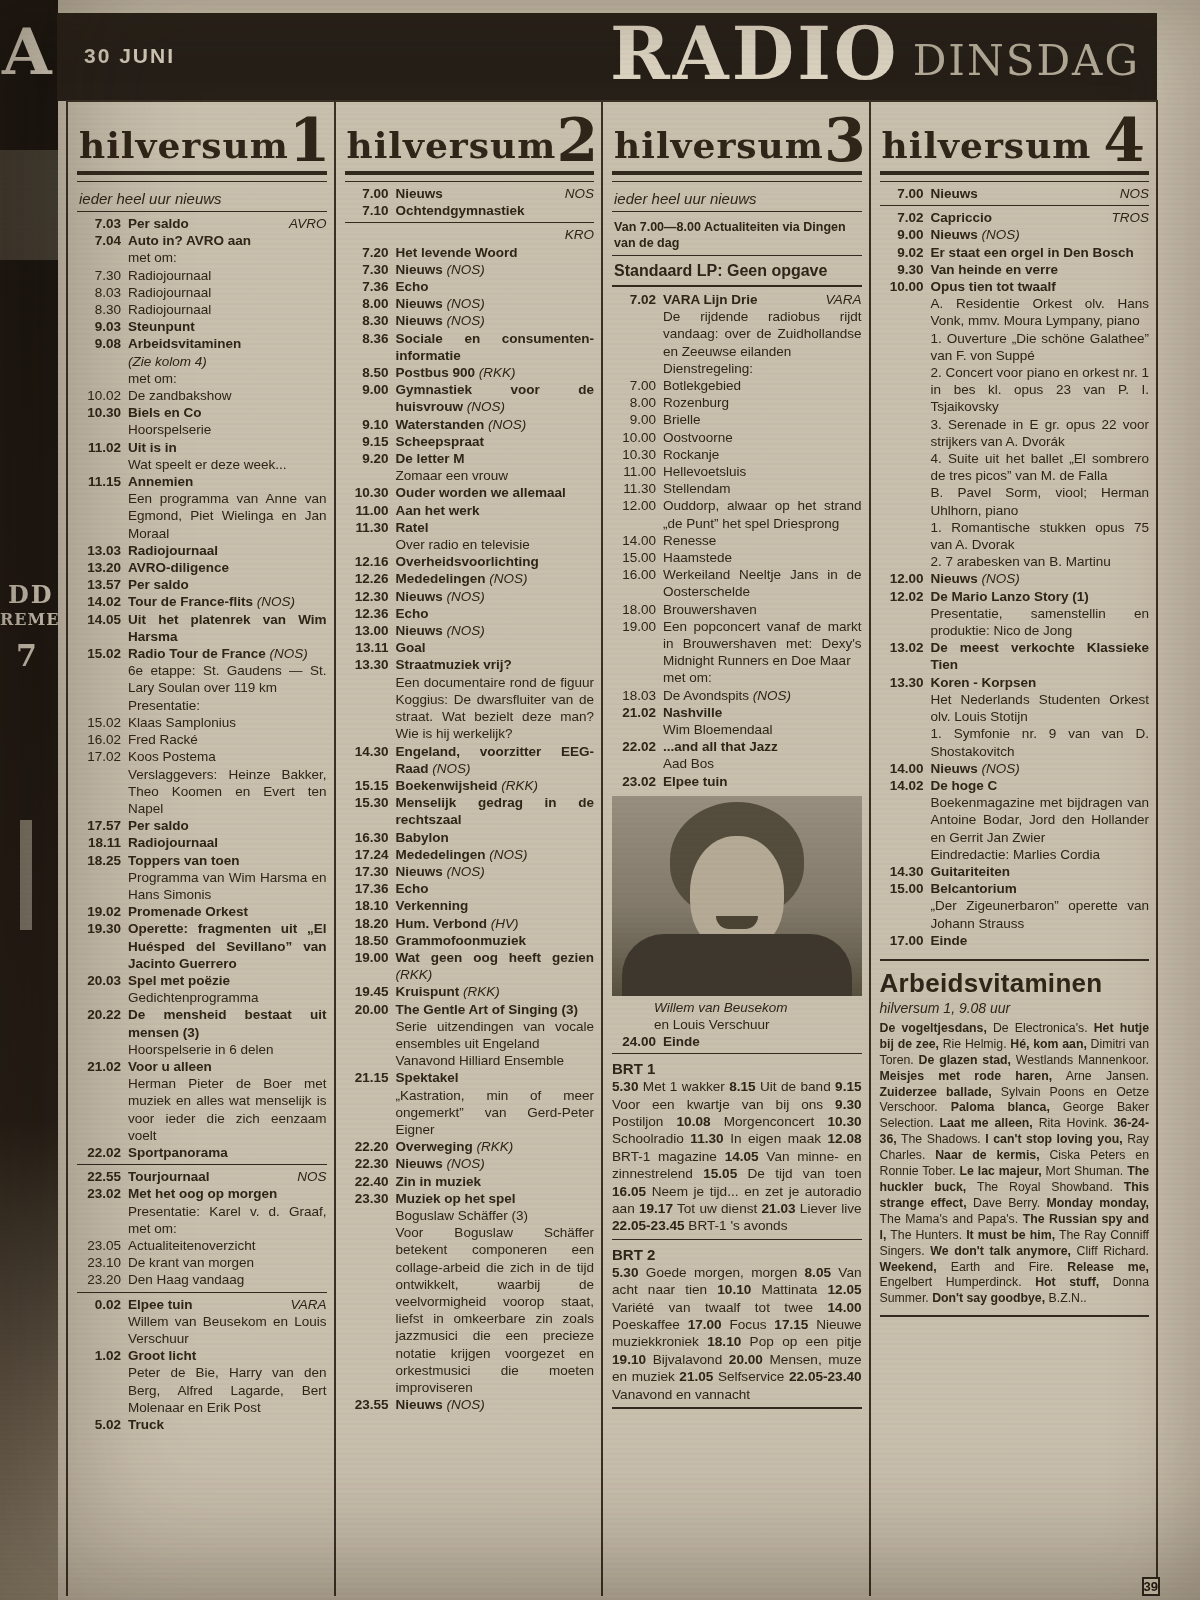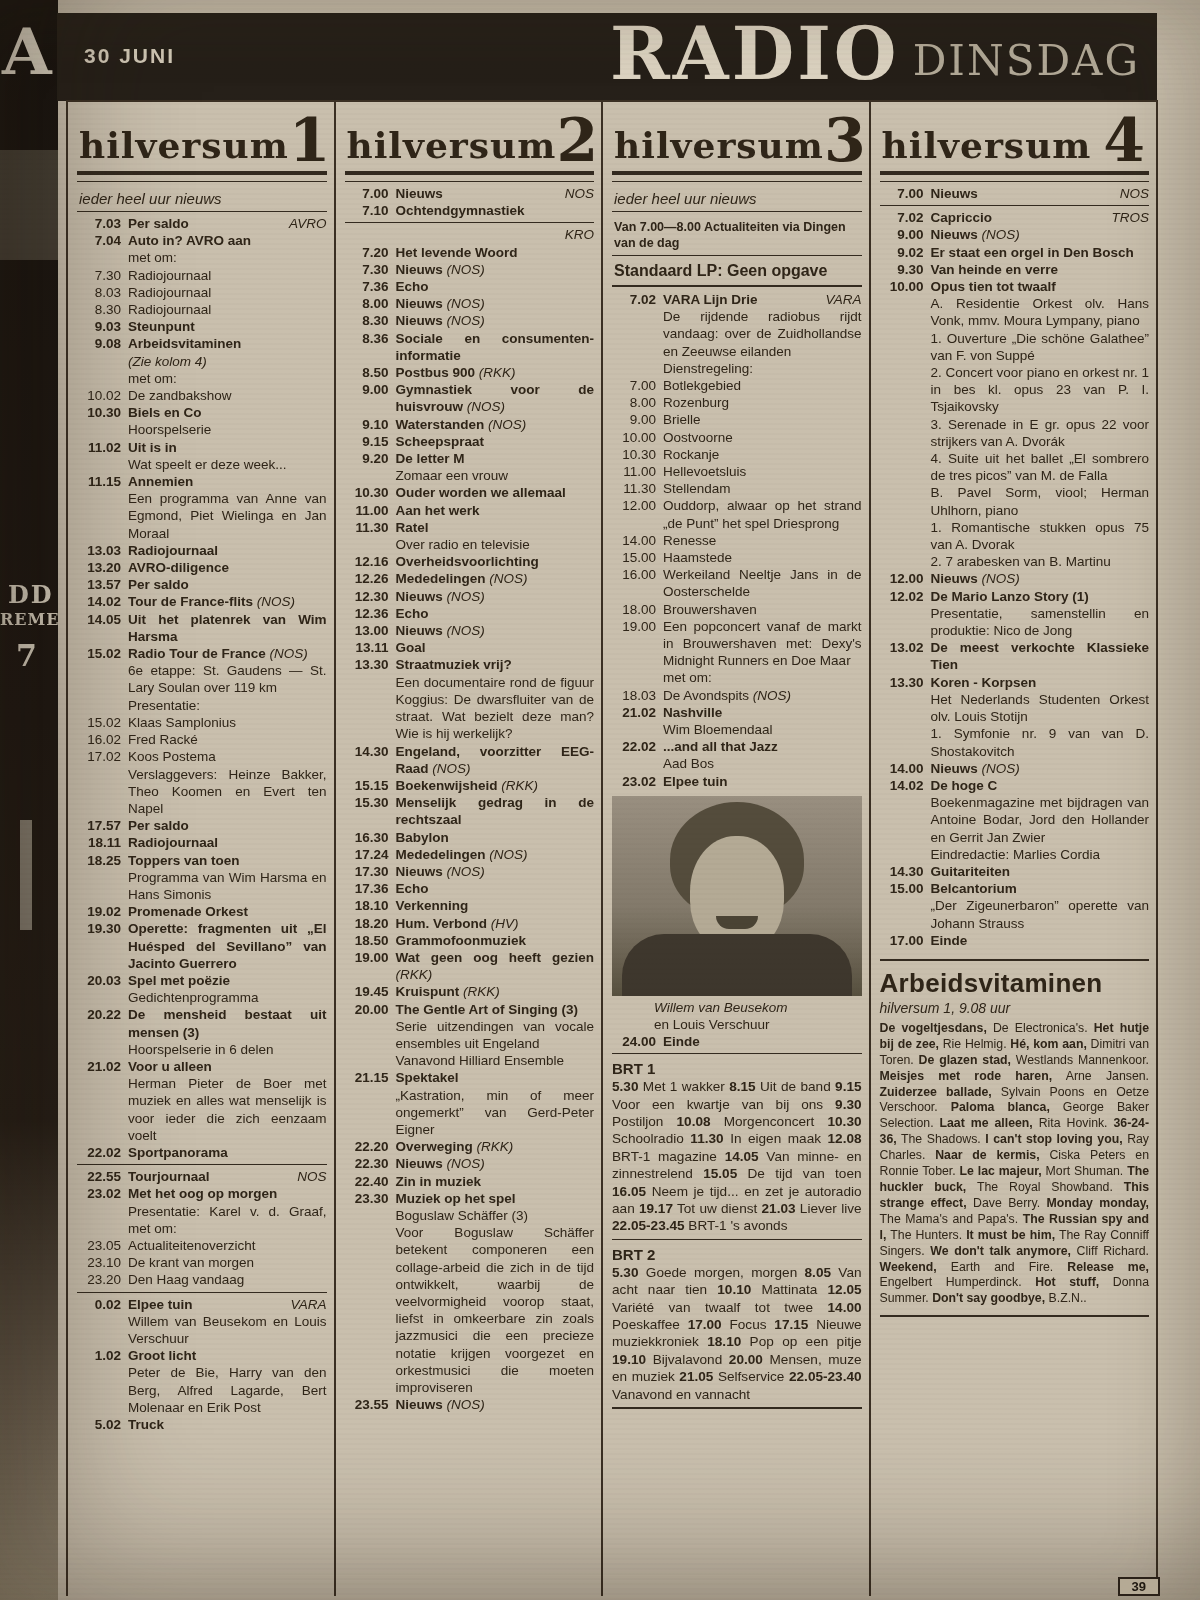--- a/index.html
+++ b/index.html
@@ -76,21 +76,21 @@
   .brt-sect{border-bottom:1.5px solid #332a1f;margin-bottom:2px;}
   .brt-sect:last-child{border-bottom:2px solid #332a1f;}
 
   .feature{border-top:2px solid #332a1f;margin-top:10px;padding-top:7px;}
   .f-title{font-size:26px;font-weight:bold;letter-spacing:.3px;line-height:30px;}
   .f-sub{font-style:italic;font-size:14px;margin:2px 0 5px 0;}
   .f-text{font-size:12.3px;line-height:15.9px;text-align:justify;}
   .f-end-rule{border-top:2px solid #332a1f;margin-top:8px;}
 
   .pageno{position:absolute;right:40px;bottom:4px;z-index:60;font-size:13px;font-weight:bold;
-      border:2px solid #2a2118;padding:0 12px;background:#b5aa95;color:#1f1810;}
+      border:2px solid #2a2118;padding:0 0;background:#b5aa95;color:#1f1810;}
 </style>
 </head>
 <body>
 
 <div class="page">
 
   <div class="margin-strip"></div>
   <div class="graypatch"></div>
   <span class="frag frag-a">A</span>
   <span class="frag frag-dd">DD</span>

